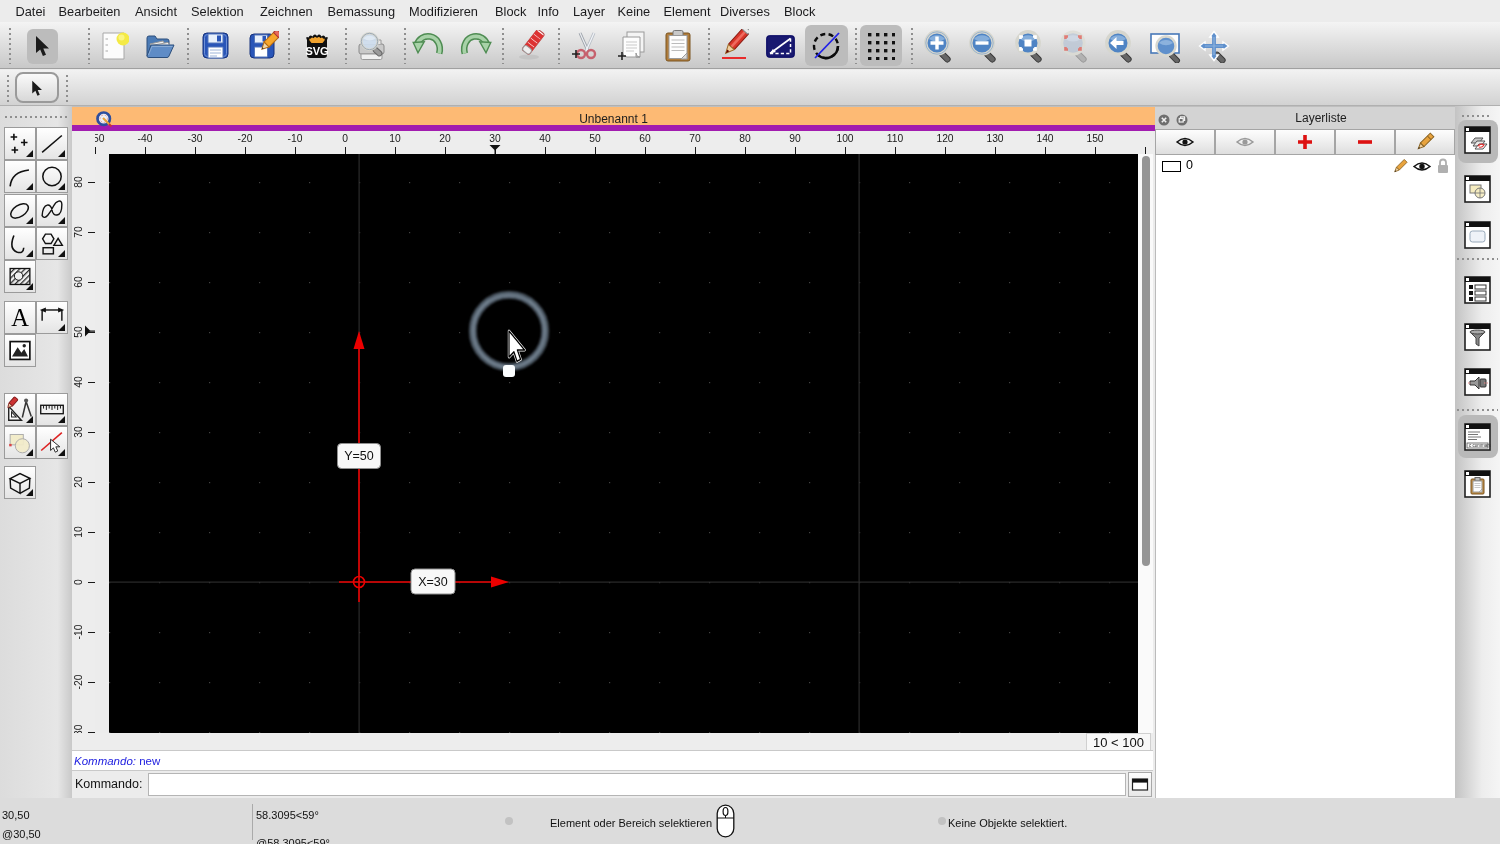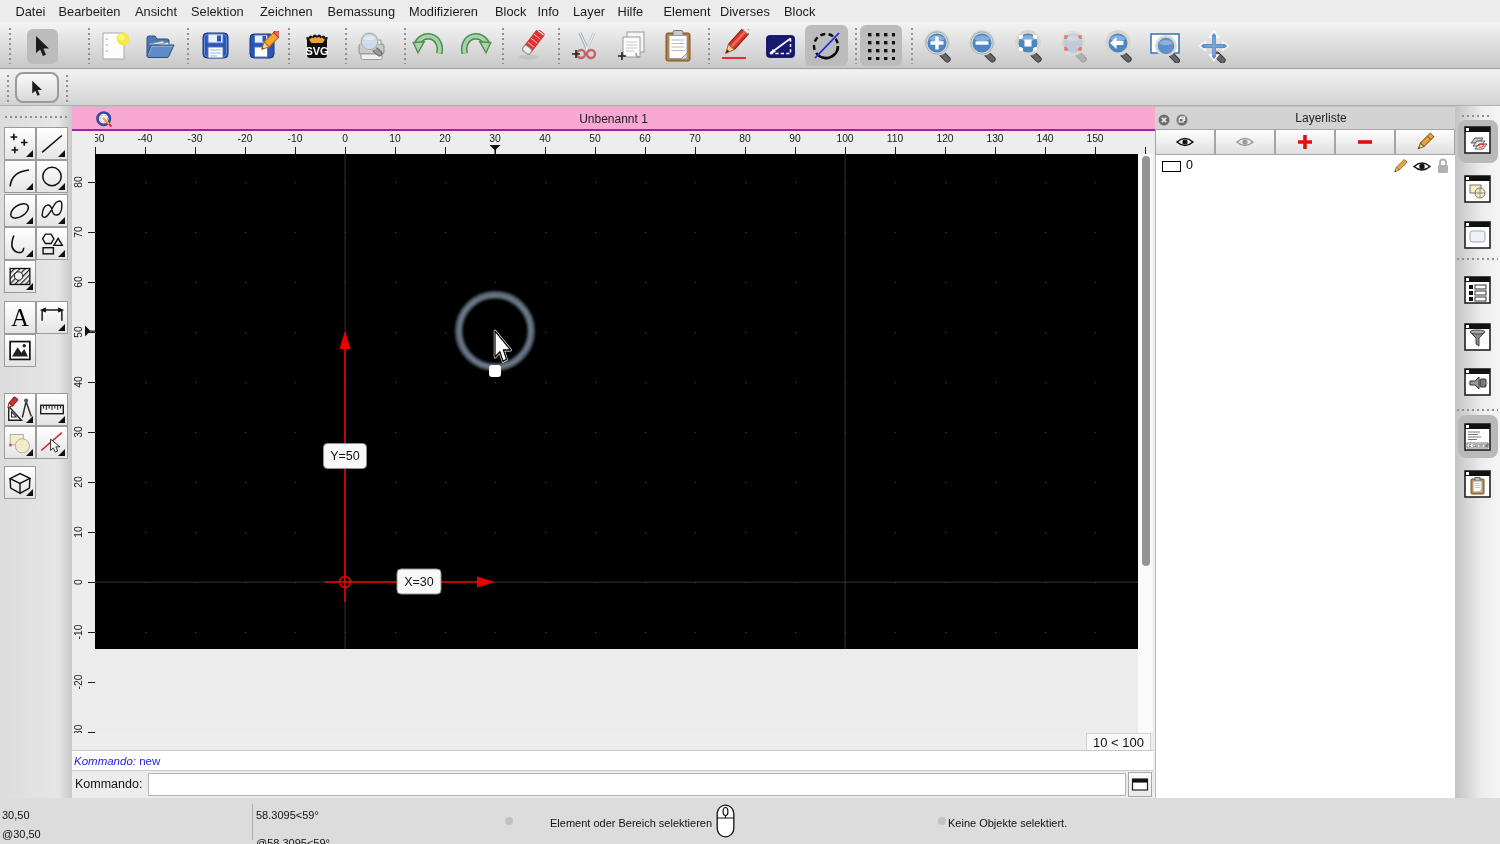--- a/index.html
+++ b/index.html
@@ -28,27 +28,27 @@
 #leftdock { left:0; top:106px; width:72px; height:692px;
   background:linear-gradient(90deg,#dcdcdc,#e6e6e6 80%,#c9c9c9); }
 .toolbtn { position:absolute; width:32px; height:33px;
   background:linear-gradient(#ffffff,#f3f3f3 45%,#e4e4e4);
   border:1px solid #9b9b9b; }
 .toolbtn svg { position:absolute; left:0; top:0; }
 .corner-tri { position:absolute; right:2px; bottom:2px; width:0; height:0;
   border-left:7px solid transparent; border-bottom:7px solid #111; }
 
 
-#mdititle { left:72px; top:106px; width:1083px; height:25px; background:#f9a8d4;
-  border-top:1px solid #bebebe; border-bottom:2px solid #a21caf;
+#mdititle { left:72px; top:106px; width:1083px; height:25px; background:#fdba74;
+  border-top:1px solid #bebebe; border-bottom:6px solid #a21caf;
   font-size:12px; color:#1d1d1d; text-align:center; line-height:24px; }
 #hruler { left:95px; top:131px; width:1058px; height:23px; background:#ededed; overflow:hidden; }
 #vruler { left:72px; top:154px; width:23px; height:579px; background:#ededed; overflow:hidden; }
 #rulcorner { left:72px; top:131px; width:23px; height:23px; background:#ededed; }
-#canvas { left:95px; top:154px; width:1043px; height:495px; background:#000; overflow:hidden; }
+#canvas { left:109px; top:154px; width:1043px; height:579px; background:#000; overflow:hidden; }
 #cscroll { left:1138px; top:154px; width:15px; height:579px; background:#fafafa; }
 #cthumb { left:1142px; top:156px; width:8px; height:410px; background:#959595; border-radius:4px; }
 #gridstrip { left:72px; top:733px; width:1081px; height:18px; background:#ededed;
   font-size:13px; color:#111; text-align:right; line-height:17px; padding-right:2px;
   border-bottom:1px solid #c9c9c9; }
 #history { left:72px; top:751px; width:1081px; height:20px; background:#ffffff;
   font-size:11.5px; line-height:20px; border-bottom:1px solid #c9c9c9; }
 #cmdrow { left:72px; top:771px; width:1081px; height:27px; background:#ececec; }
 #cmdinput { position:absolute; left:76px; top:2px; width:978px; height:23px;
   background:#fff; border:1px solid #b5b5b5; }
@@ -79,21 +79,21 @@
 <span style="left:15.5px">Datei</span>
     <span style="left:58.5px">Bearbeiten</span>
     <span style="left:135px">Ansicht</span>
     <span style="left:191px">Selektion</span>
     <span style="left:260px">Zeichnen</span>
     <span style="left:327.5px">Bemassung</span>
     <span style="left:409px">Modifizieren</span>
     <span style="left:495px">Block</span>
     <span style="left:537.5px">Info</span>
     <span style="left:573px">Layer</span>
-    <span style="left:617.5px">Hilfe</span>
+    <span style="left:617.5px">Keine</span>
     <span style="left:663.5px">Element</span>
     <span style="left:720px">Diverses</span>
     <span style="left:784px">Block</span>
 </div>
 
 <div id="toolbar" class="abs">
 <div class="vdots" style="left:9px;top:6px;height:36px"></div>
 <div class="tbsel" style="left:27px;top:7px;width:31px;height:35px"></div>
 <svg class="icon" style="left:33px;top:12px" width="20" height="25" viewBox="0 0 20 25">
       <path d="M3 2 L3 19 L7.2 15.5 L9.9 22 L13 20.7 L10.3 14.4 L16 14.4 Z" fill="#1b1b1b"></path>

